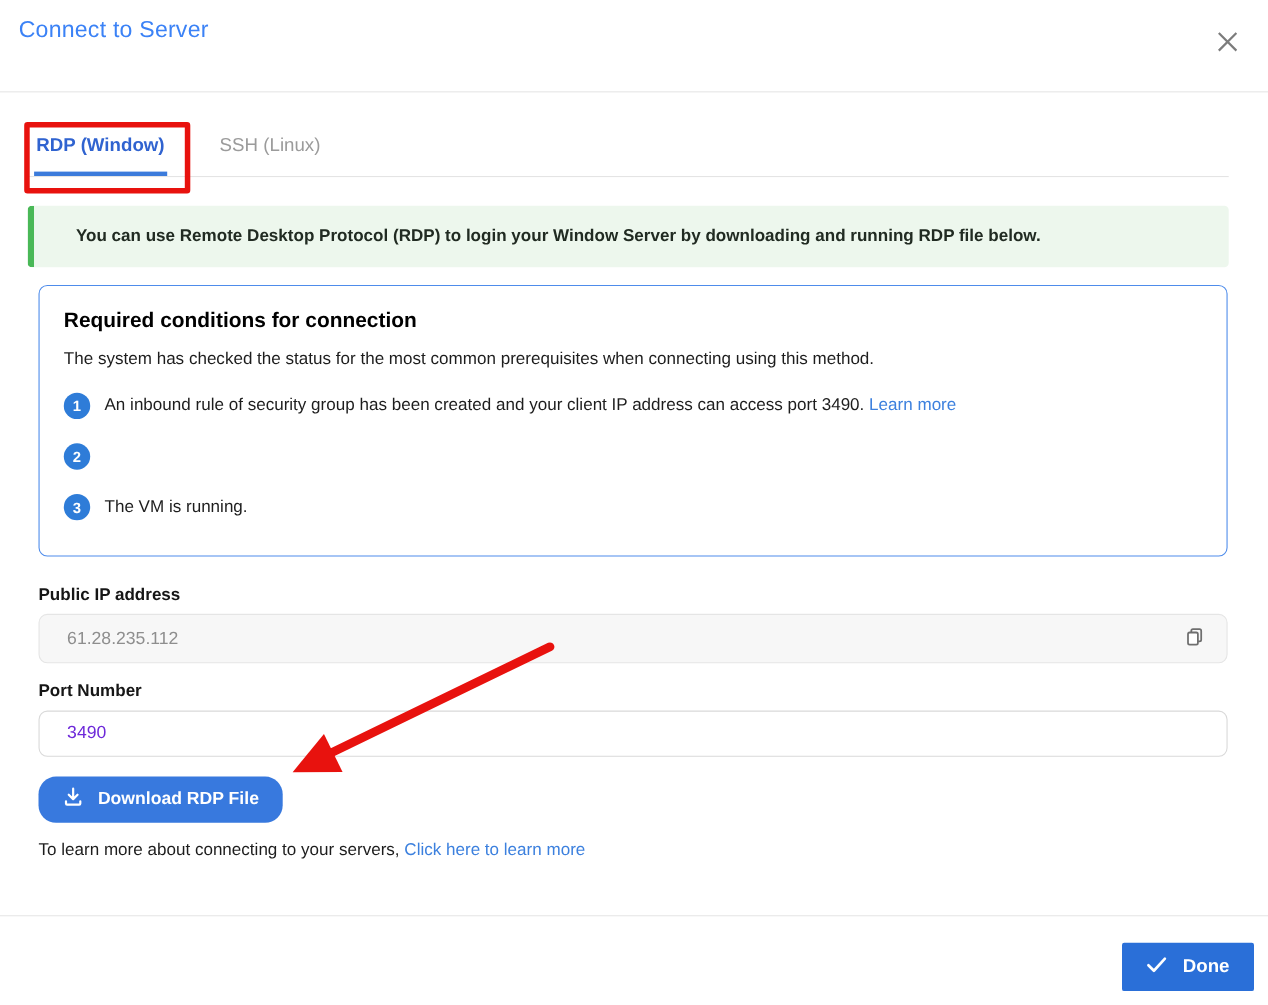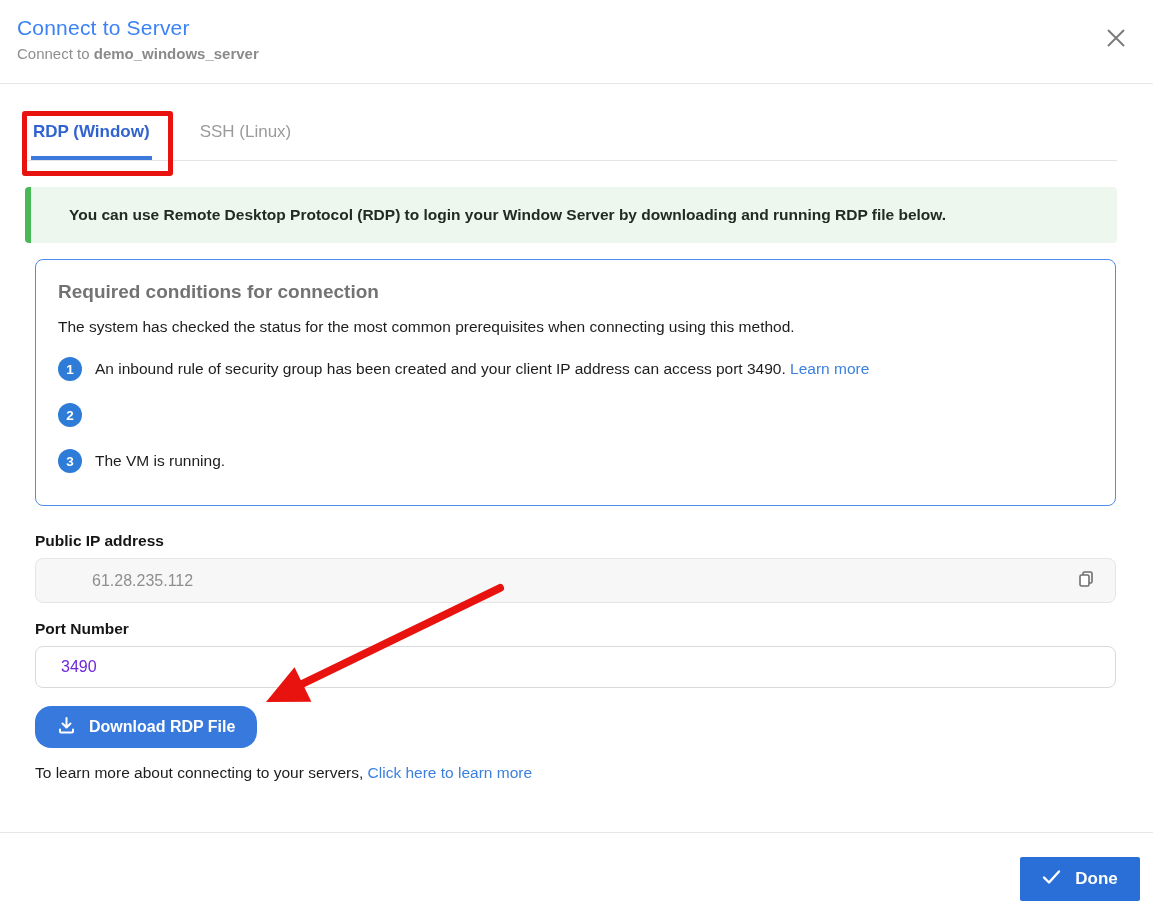--- a/index.html
+++ b/index.html
@@ -24,38 +24,38 @@
   .tab.inactive { color: #9b9b9b; font-weight: normal; }
 
   
   .banner { margin: 26px 36px 0 25px; background: #edf7ed; border-left: 6px solid #49b857;
     border-radius: 4px; padding: 19px 20px 19px 38px; font-size: 15.5px; font-weight: bold;
     color: #212b22; }
 
   
   .cond-box { margin: 16px 37px 0 35px; border: 1px solid #4e8ceb; border-radius: 8px;
     padding: 21px 22px 30px 22px; }
-  .cond-title { font-size: 19px; font-weight: bold; color: #737373; margin-bottom: 15px; }
+  .cond-title { font-size: 19px; font-weight: bold; color: #000000; margin-bottom: 15px; }
   .cond-desc { font-size: 15.5px; color: #1d1d1d; margin-bottom: 21px; }
   .cond-item { display: flex; align-items: flex-start; gap: 13px; margin-bottom: 22px;
     font-size: 15.5px; color: #1d1d1d; }
   .cond-item:last-child { margin-bottom: 2px; }
   .num-circle { flex: 0 0 auto; width: 24px; height: 24px; border-radius: 50%;
     background: #2e7cd8; color: #fff; font-size: 13.5px; font-weight: bold;
     display: flex; align-items: center; justify-content: center; }
   .cond-text { line-height: 24px; }
   .link { color: #3c80de; cursor: pointer; text-decoration: none; }
 
   
   .field-label { margin: 26px 0 8px 35px; font-size: 15.5px; font-weight: bold; color: #161616; }
   .field-label.second { margin-top: 17px; }
   .ip-field { margin: 0 37px; height: 45px; background: #f7f7f7; border: 1px solid #e5e5e5;
     margin-left: 35px; border-radius: 8px; display: flex; align-items: center;
     padding: 0 12px 0 25px; }
-  .ip-value { font-size: 16px; color: #8e8e8e; flex: 1; margin-left: 31px; }
+  .ip-value { font-size: 16px; color: #8e8e8e; flex: 1; }
   .copy-btn { width: 34px; height: 34px; background: none; border: none; cursor: pointer;
     display: flex; align-items: center; justify-content: center; color: #6f6f6f; }
   .port-field { margin: 0 37px 0 35px; height: 42px; background: #ffffff;
     border: 1px solid #d9d9d9; border-radius: 8px; display: flex; align-items: center;
     padding: 0 25px; font-size: 16px; color: #6d28d9; }
 
   
   .download-btn { margin: 18px 0 0 35px; height: 42px; display: inline-flex; align-items: center;
     gap: 13px; padding: 0 22px; background: #3879de; color: #fff; border: none;
     border-radius: 16px; font-size: 16px; font-weight: bold; cursor: pointer;
@@ -76,21 +76,20 @@
     pointer-events: none; z-index: 20; }
 </style>
 </head>
 <body>
 
 
 
 
 <div class="header">
   <h1>Connect to Server</h1>
-  <div class="subtitle"><span>Connect to </span><b>demo_windows_server</b></div>
   <button class="close-btn">
     <span>
       <svg width="22" height="22" viewBox="0 0 22 22">
           <path d="M3 3 L19 19 M19 3 L3 19" stroke="#7c7c7c" stroke-width="2" fill="none"></path>
         </svg>
     </span>
   </button>
 </div>
 
 

